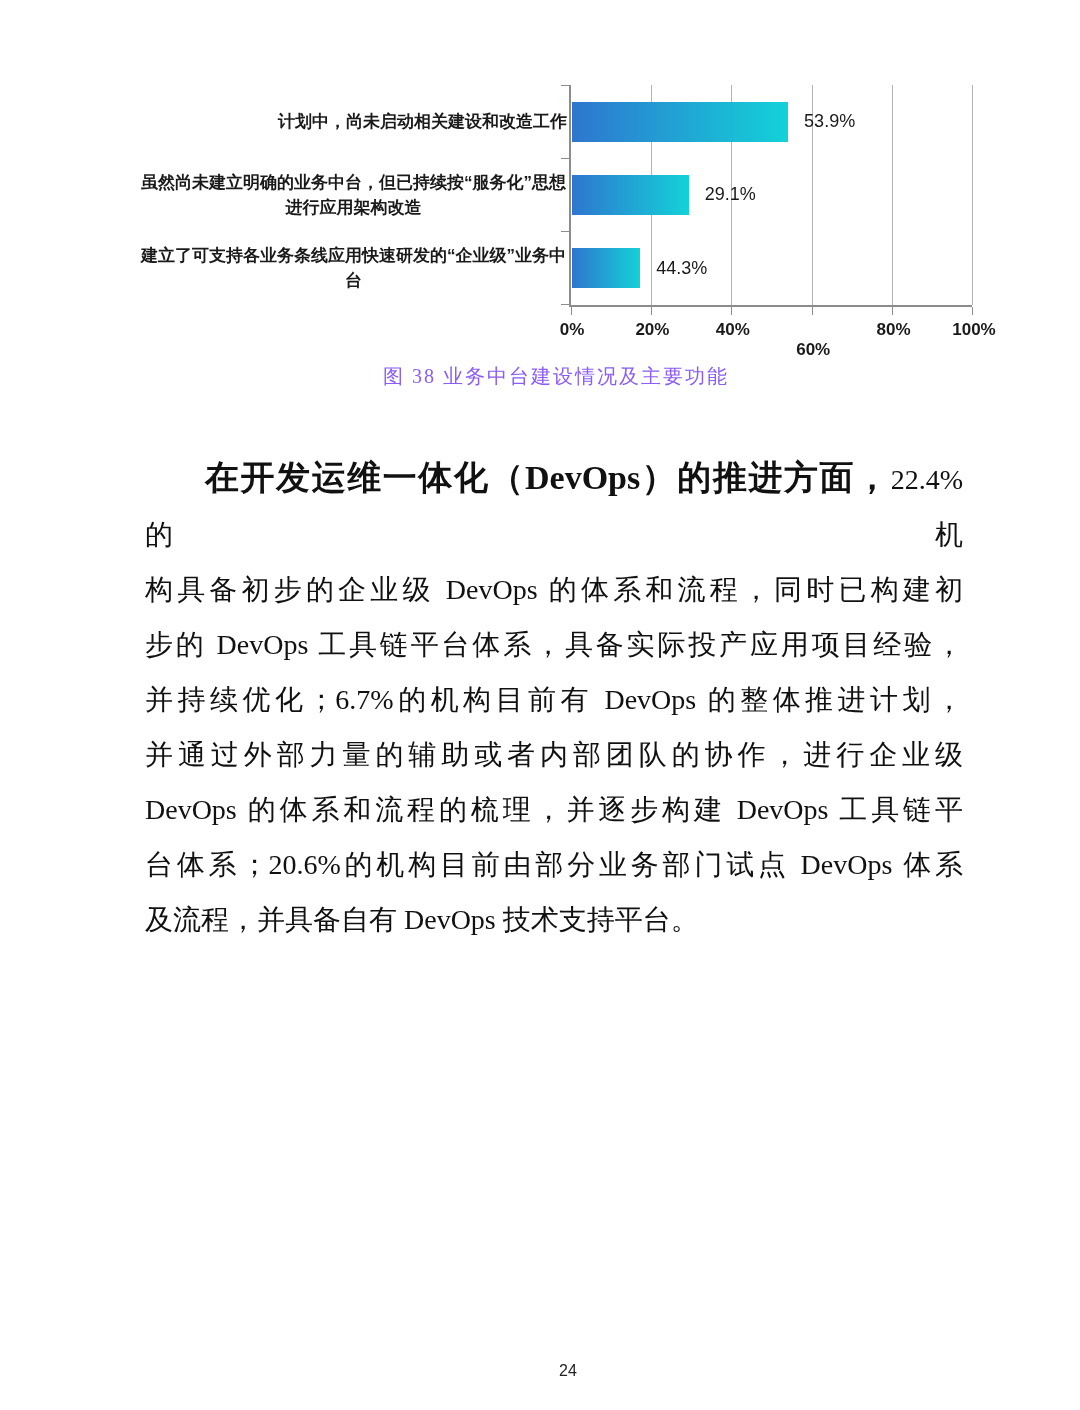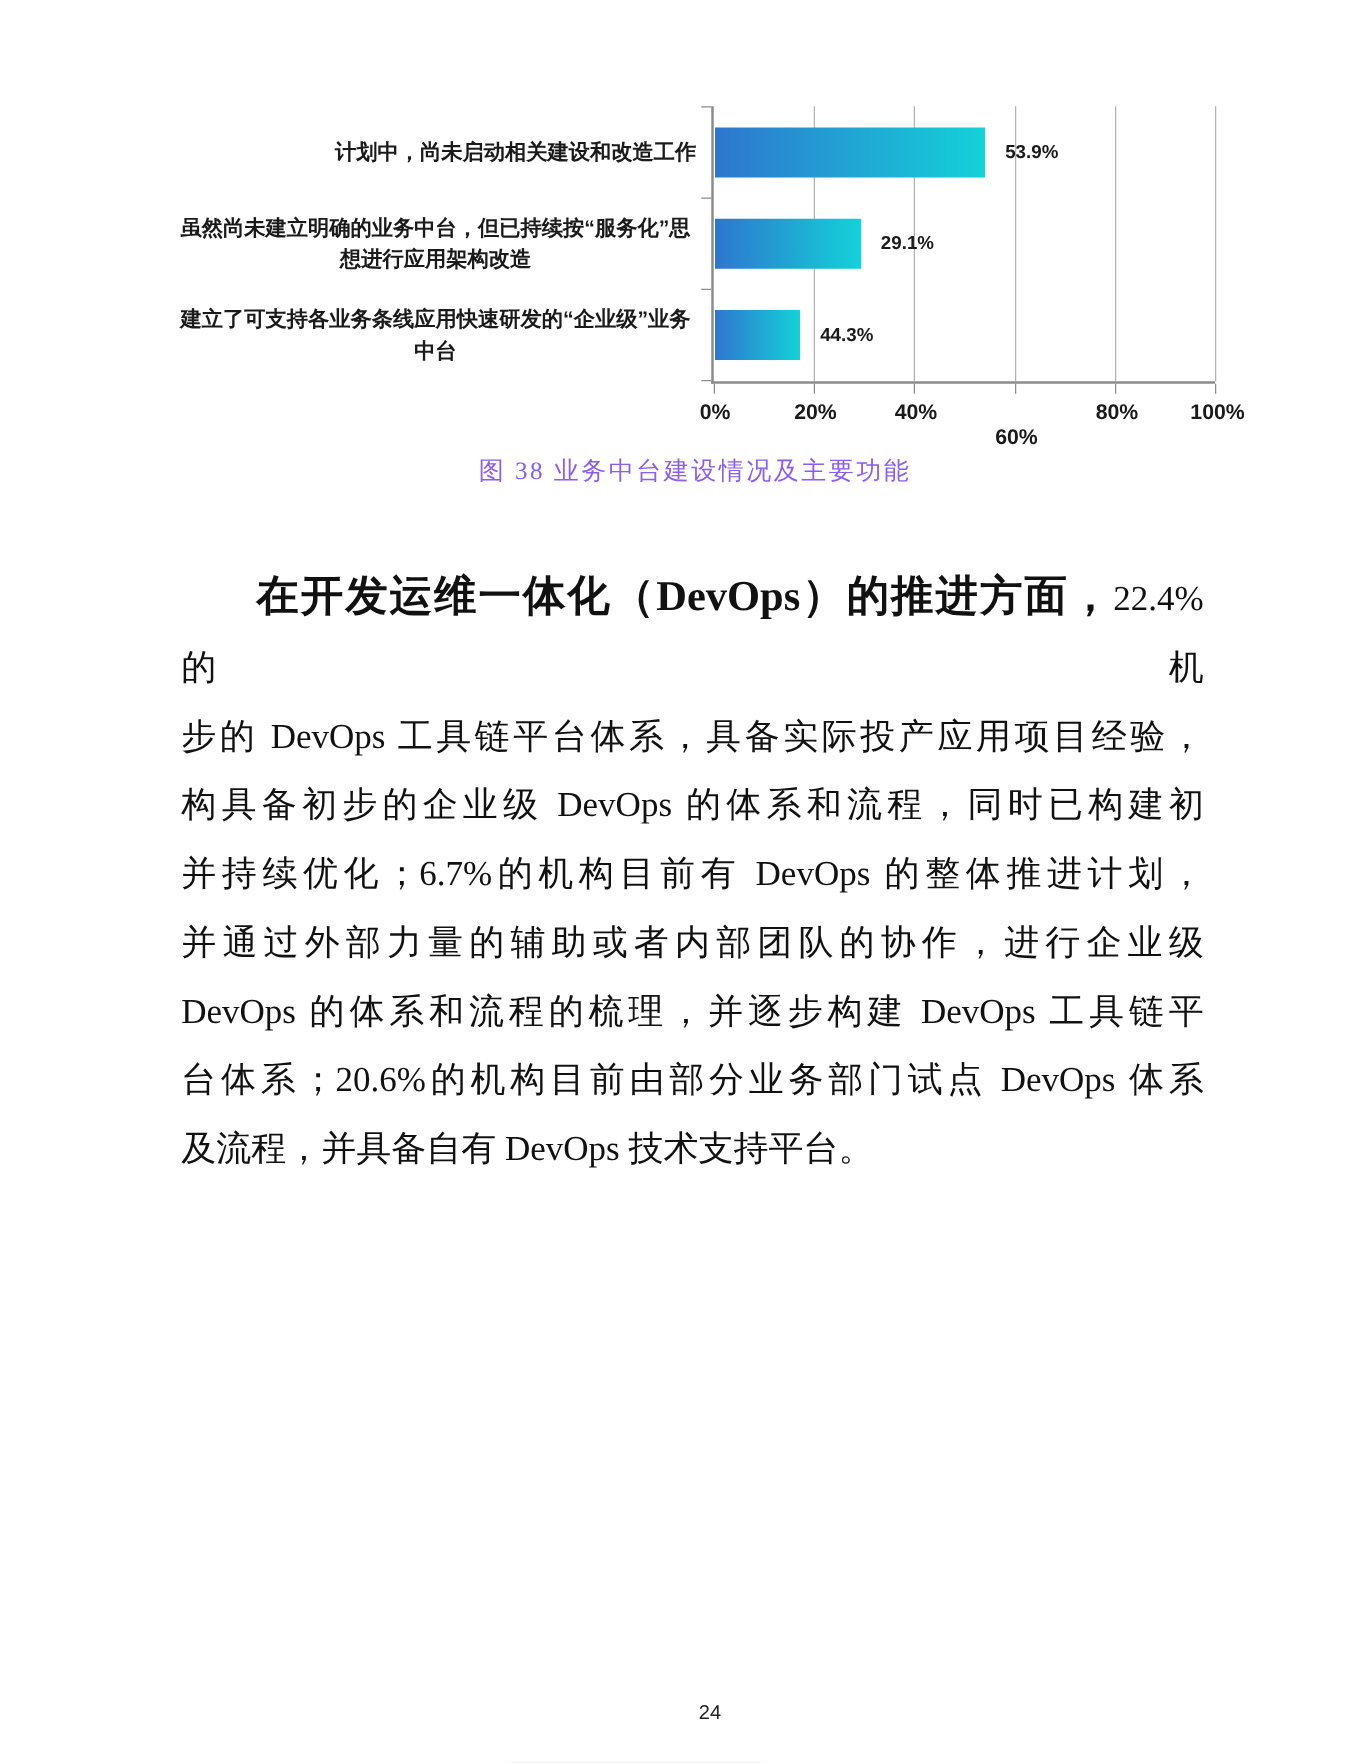--- a/index.html
+++ b/index.html
@@ -21,21 +21,21 @@
     left: 140px;
     width: 832px;
   }
   .chart-body { display: flex; }
   .labels-col {
     width: 430px;
     height: 220px;
     display: flex;
     flex-direction: column;
     box-sizing: border-box;
-    padding-right: 12px;
+    padding-right: 2px;
   }
   .label-cell {
     flex: 1;
     display: flex;
     align-items: center;
     justify-content: flex-end;
   }
   .label-cell span {
     display: inline-block;
     text-align: center;
@@ -86,22 +86,22 @@
     display: flex;
     align-items: center;
   }
   .bar {
     height: 40px;
     margin-left: 1px;
   }
   .bar-value {
     margin-left: 16px;
     font-family: "Liberation Sans", sans-serif;
-    font-weight: 700;
-    font-size: 15px;
+    font-weight: 400;
+    font-size: 18px;
     color: #1a1a1a;
     white-space: nowrap;
   }
   .xticks {
     position: relative;
     margin-left: 432px;
     width: 402px;
     height: 38px;
   }
   .xticks span {
@@ -224,22 +224,22 @@
       <span class="xt-5">100%</span>
     </div>
 
     <div class="caption">图 38 业务中台建设情况及主要功能</div>
   </div>
 
   <div class="para">
     <div class="para-line first">
       <span class="lead-bold">在开发运维一体化（DevOps）的推进方面，</span><span>22.4%的机</span>
     </div>
+    <div class="para-line">构具备初步的企业级 DevOps 的体系和流程，同时已构建初</div>
     <div class="para-line">步的 DevOps 工具链平台体系，具备实际投产应用项目经验，</div>
-    <div class="para-line">构具备初步的企业级 DevOps 的体系和流程，同时已构建初</div>
     <div class="para-line">并持续优化；6.7%的机构目前有 DevOps 的整体推进计划，</div>
     <div class="para-line">并通过外部力量的辅助或者内部团队的协作，进行企业级</div>
     <div class="para-line">DevOps 的体系和流程的梳理，并逐步构建 DevOps 工具链平</div>
     <div class="para-line">台体系；20.6%的机构目前由部分业务部门试点 DevOps 体系</div>
     <div class="para-line last">及流程，并具备自有 DevOps 技术支持平台。</div>
   </div>
 
   <div class="page-number">24</div>
 
 </div>

